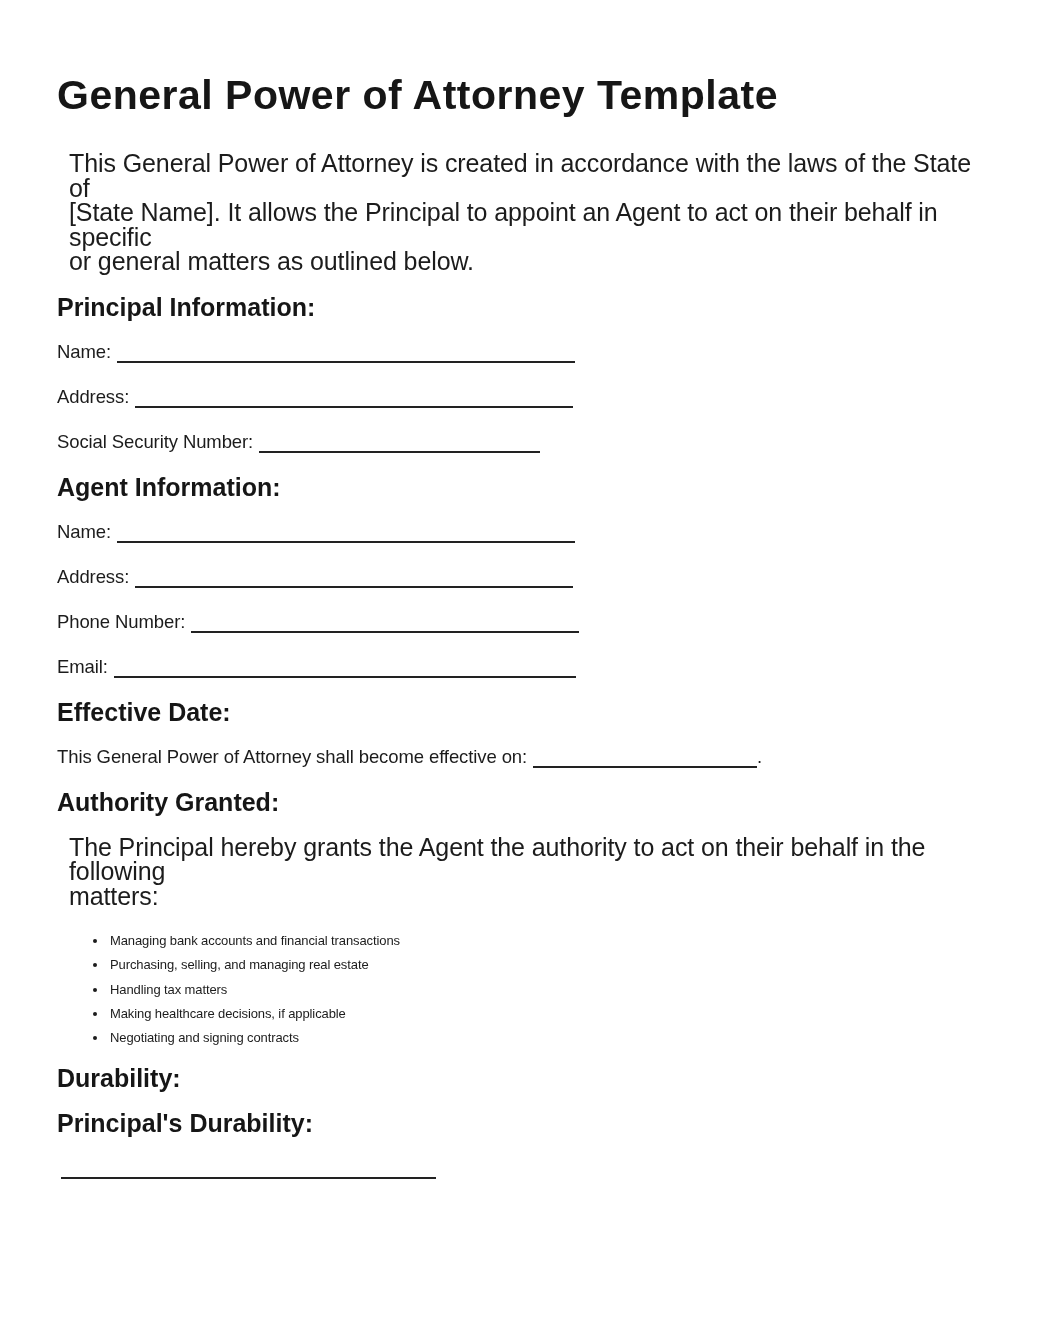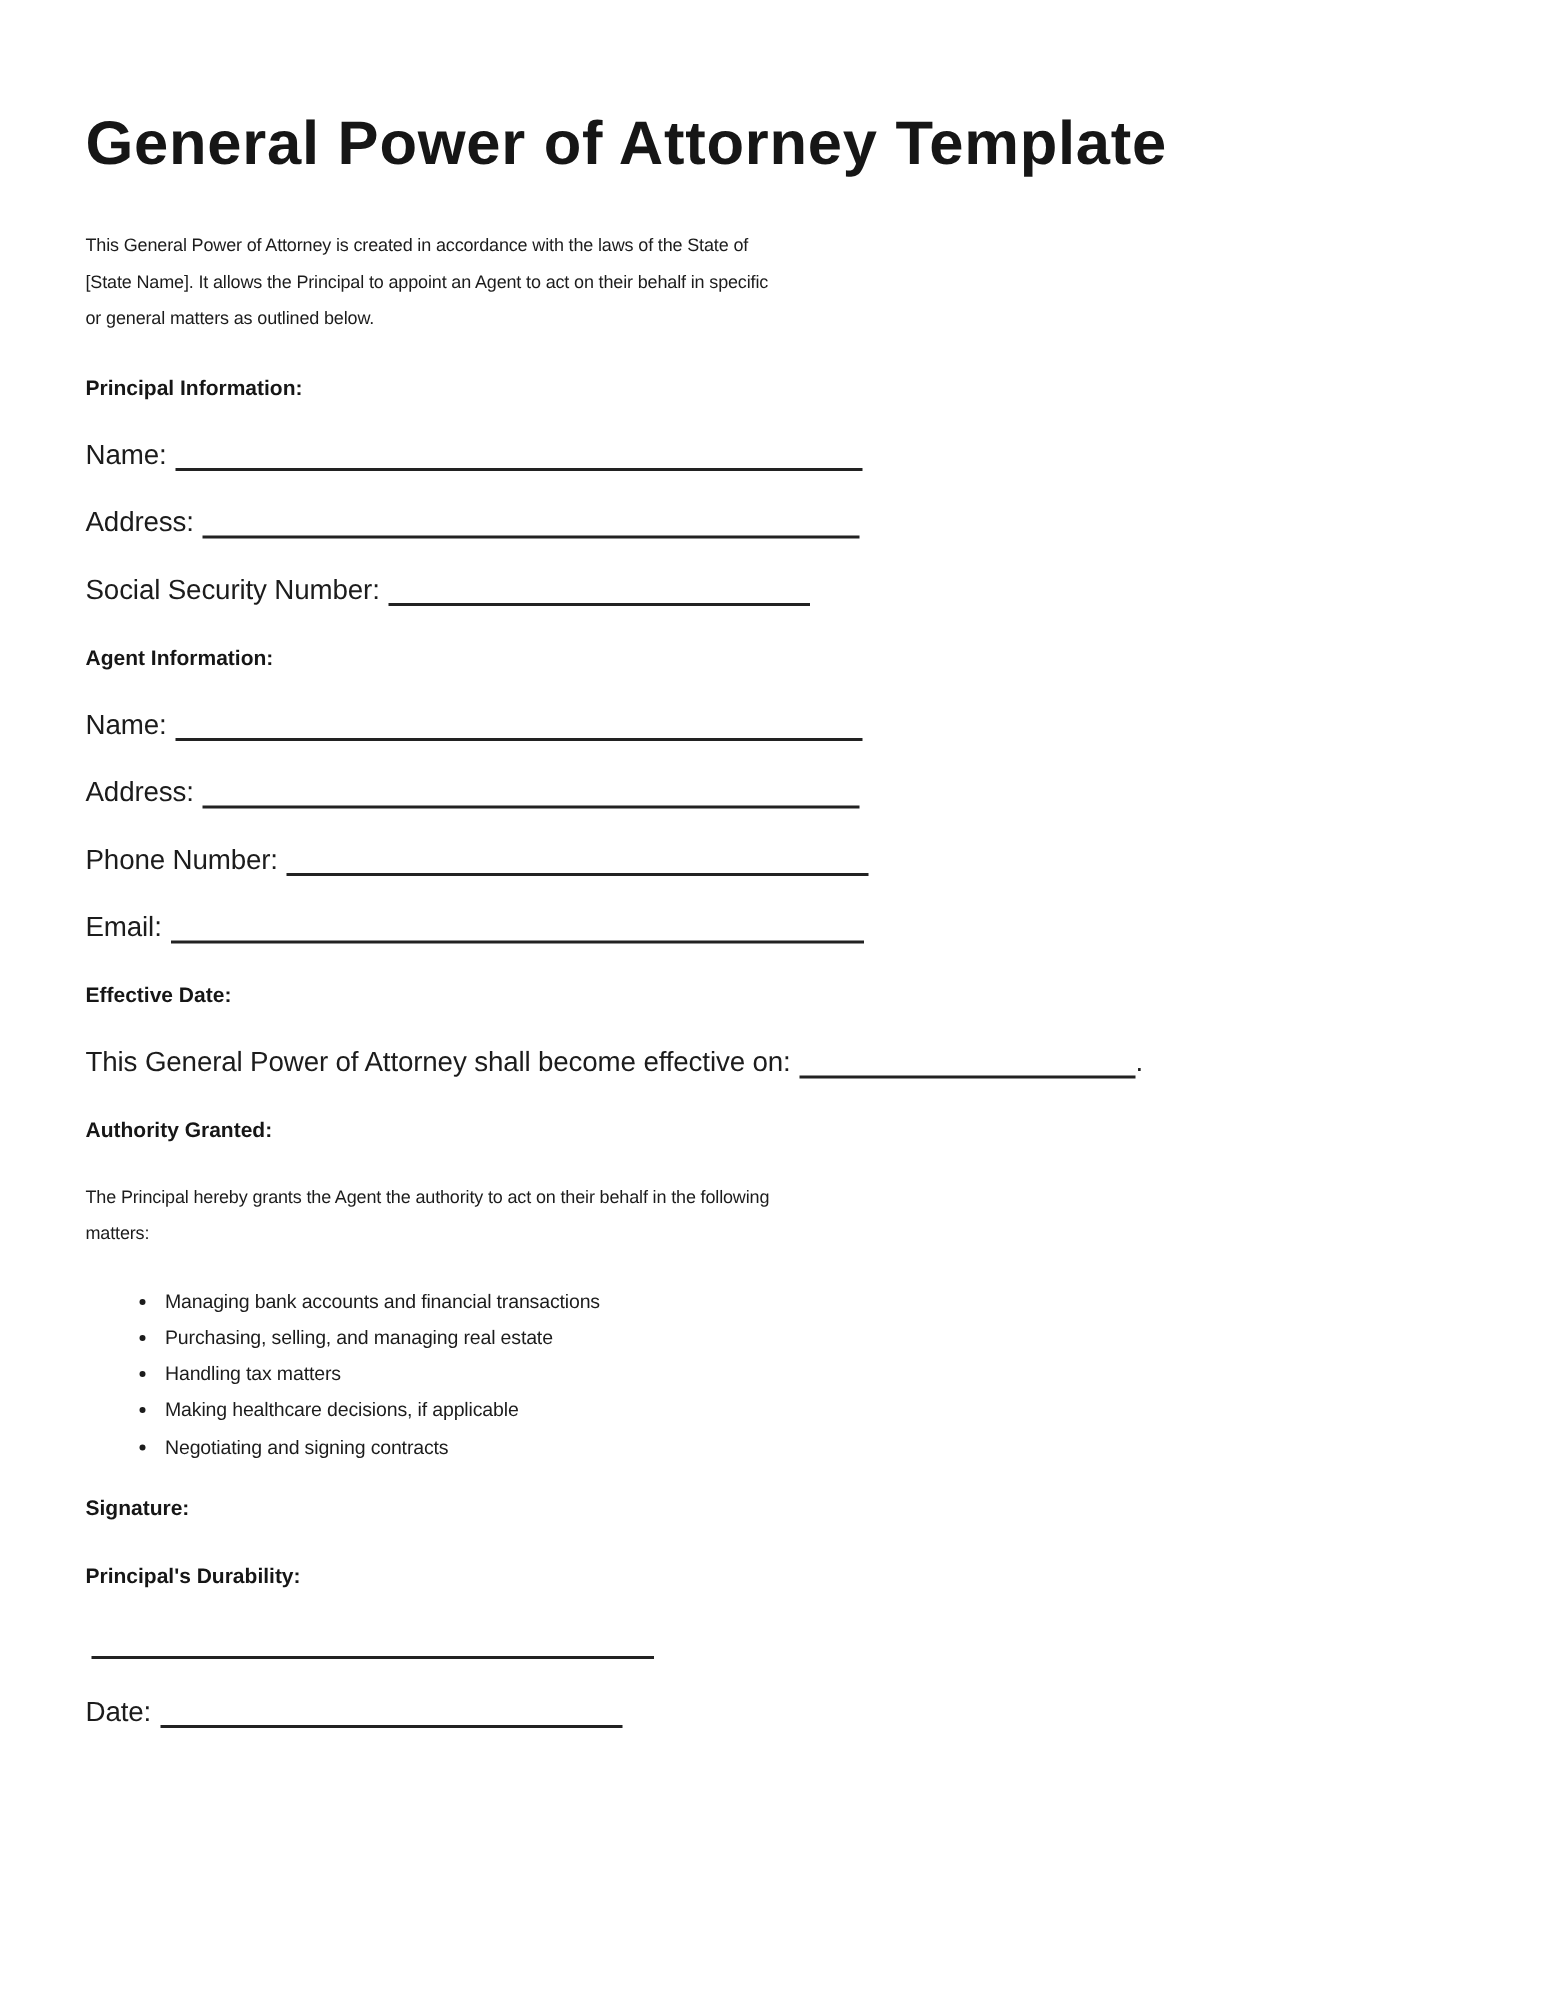--- a/index.html
+++ b/index.html
@@ -20,29 +20,29 @@
   }
   h1.doc-title {
     font-size: 41px;
     font-weight: bold;
     letter-spacing: 0.5px;
     line-height: 47px;
     margin: 0 0 32px 0;
     color: #161616;
   }
   .para {
-    font-size: 12px;
+    font-size: 25px;
     line-height: 24.5px;
     letter-spacing: -0.1px;
-    margin: 0 0 21px 0;
+    margin: 0 0 21px 12px;
     white-space: pre-line;
     max-width: 930px;
   }
   h2.section-heading {
-    font-size: 14px;
+    font-size: 25px;
     font-weight: bold;
     line-height: 24px;
     margin: 0 0 21px 0;
     color: #161616;
   }
   .row {
     font-size: 18.5px;
     line-height: 24px;
     letter-spacing: -0.1px;
     margin: 0 0 21px 0;
@@ -141,21 +141,21 @@
 matters:</p>
 
   <ul class="bullet-list">
     <li>Managing bank accounts and financial transactions</li>
     <li>Purchasing, selling, and managing real estate</li>
     <li>Handling tax matters</li>
     <li>Making healthcare decisions, if applicable</li>
     <li>Negotiating and signing contracts</li>
   </ul>
 
-  <h2 class="section-heading">Signature:</h2>
+  <h2 class="section-heading">Durability:</h2>
 
 
   <h2 class="section-heading">Principal's Durability:</h2>
 
   <p class="row sig-row">
     <span class="blank w-signature no-gap"></span>
   </p>
 
   <p class="row">
     <span>Date:</span><span class="blank w-date"></span>

